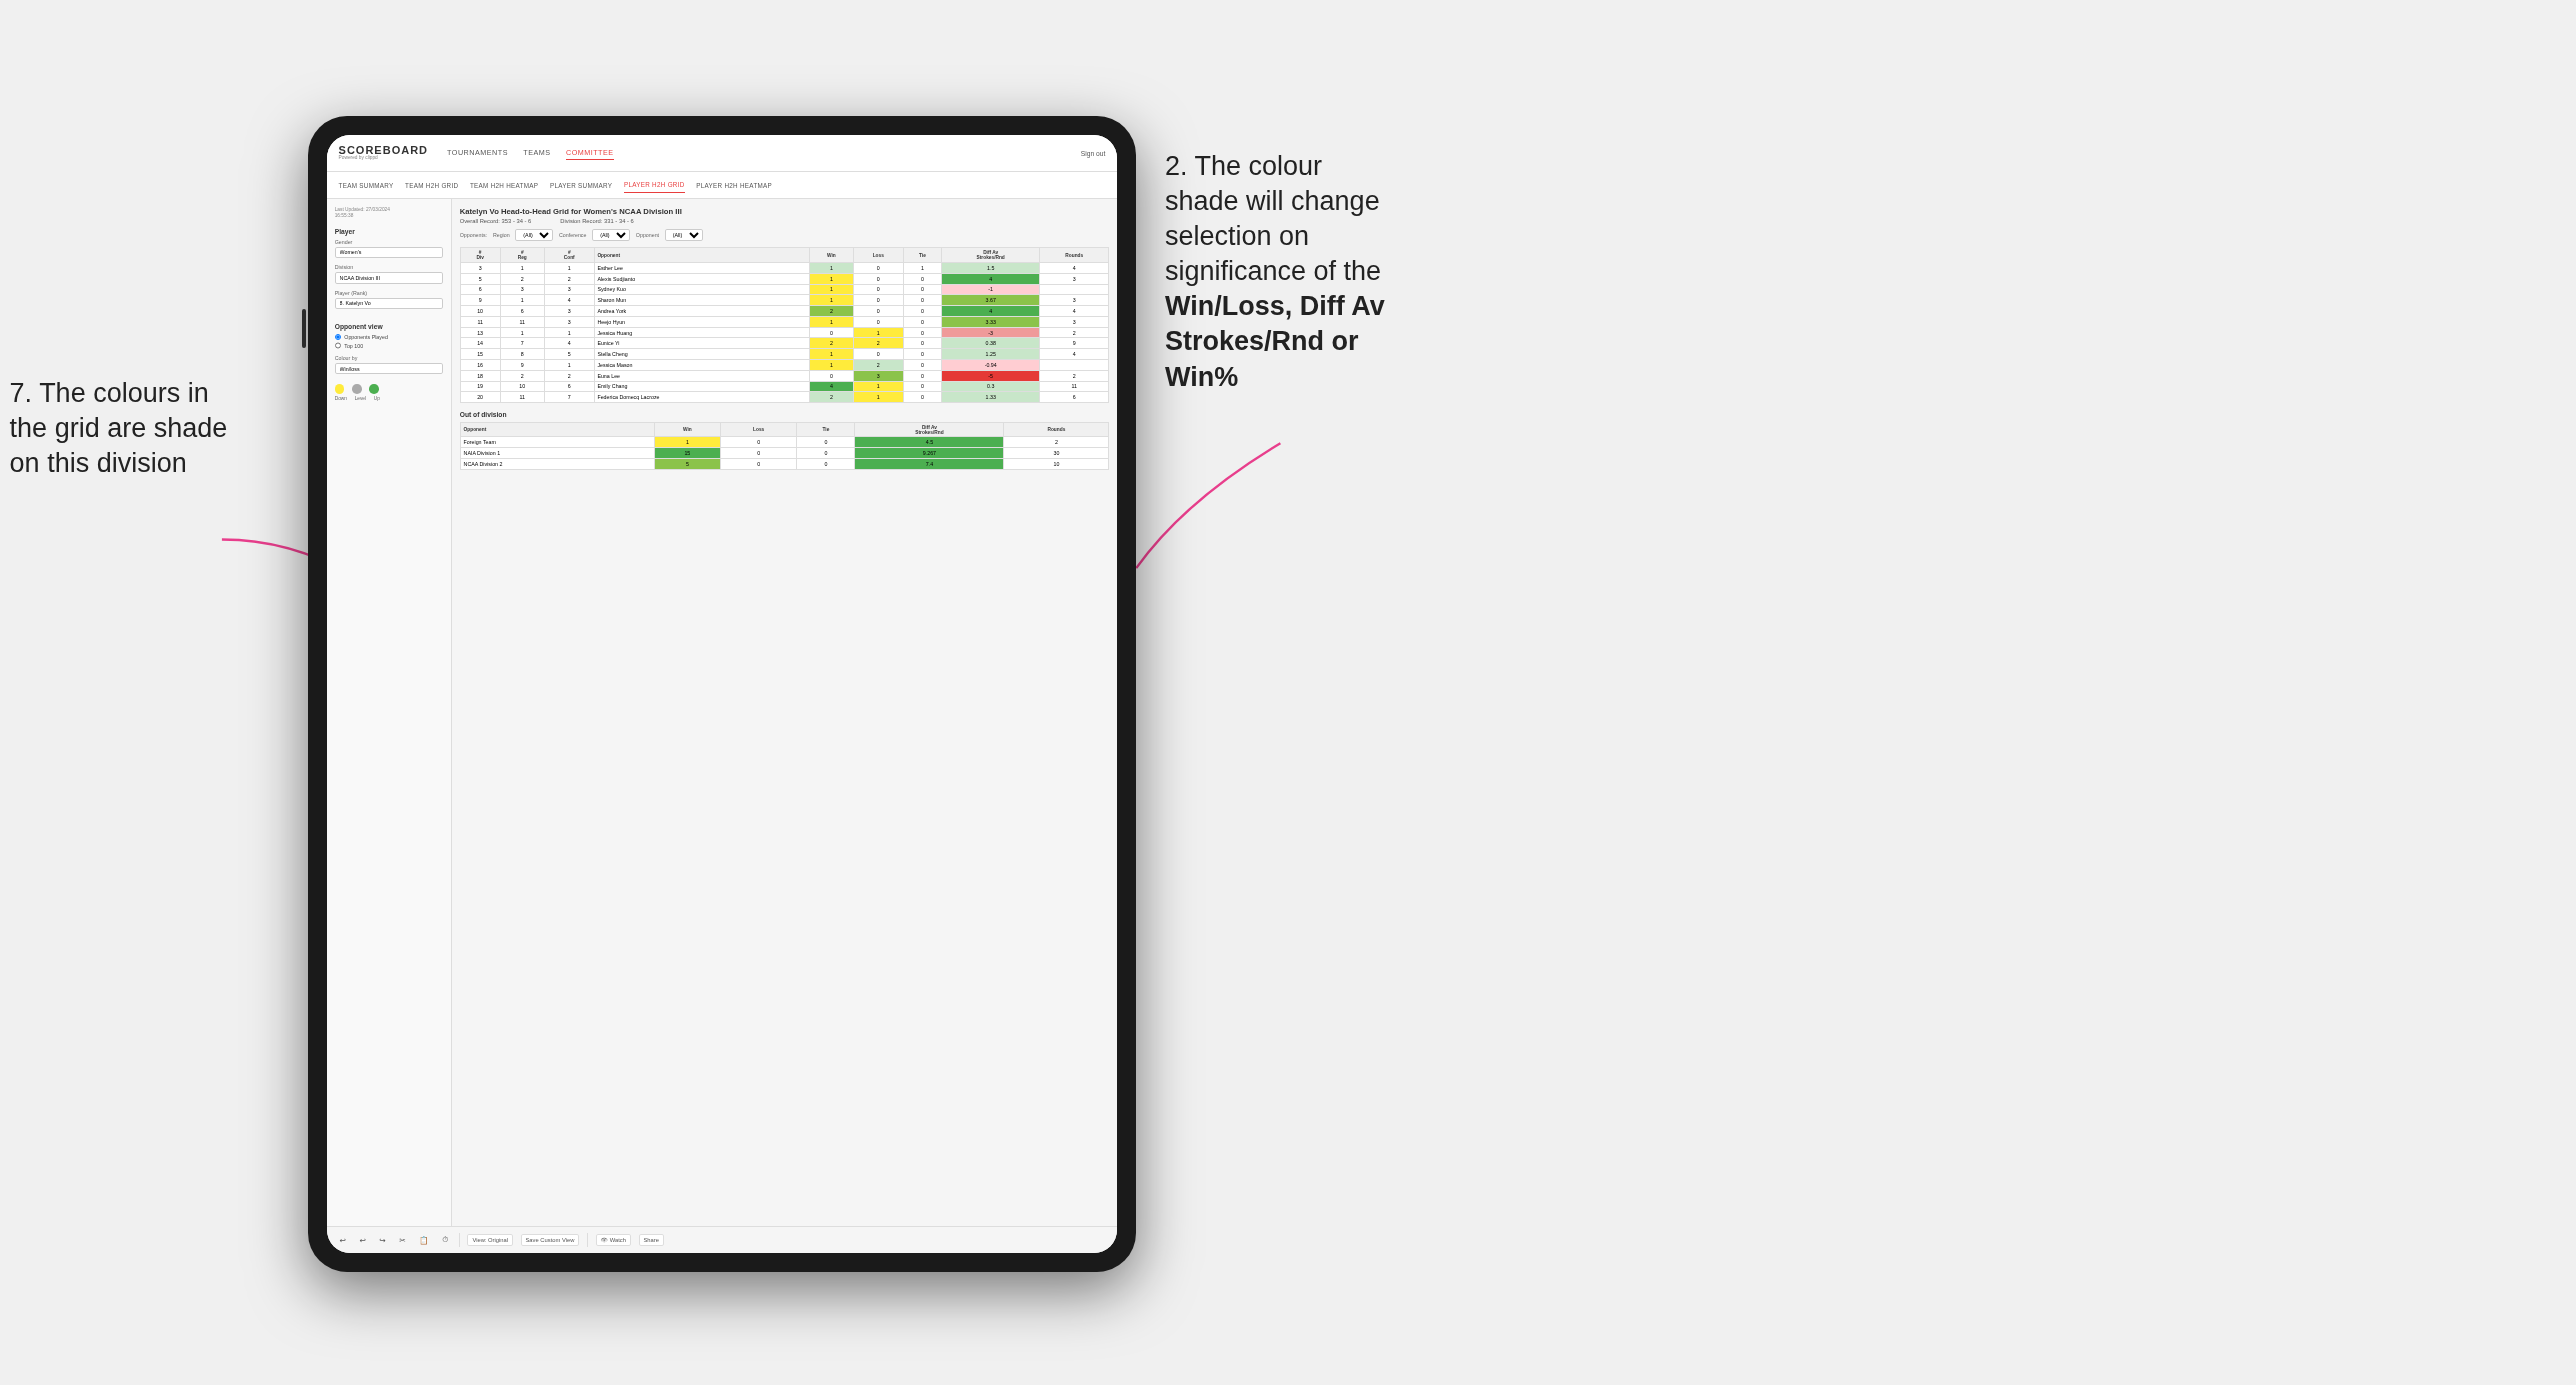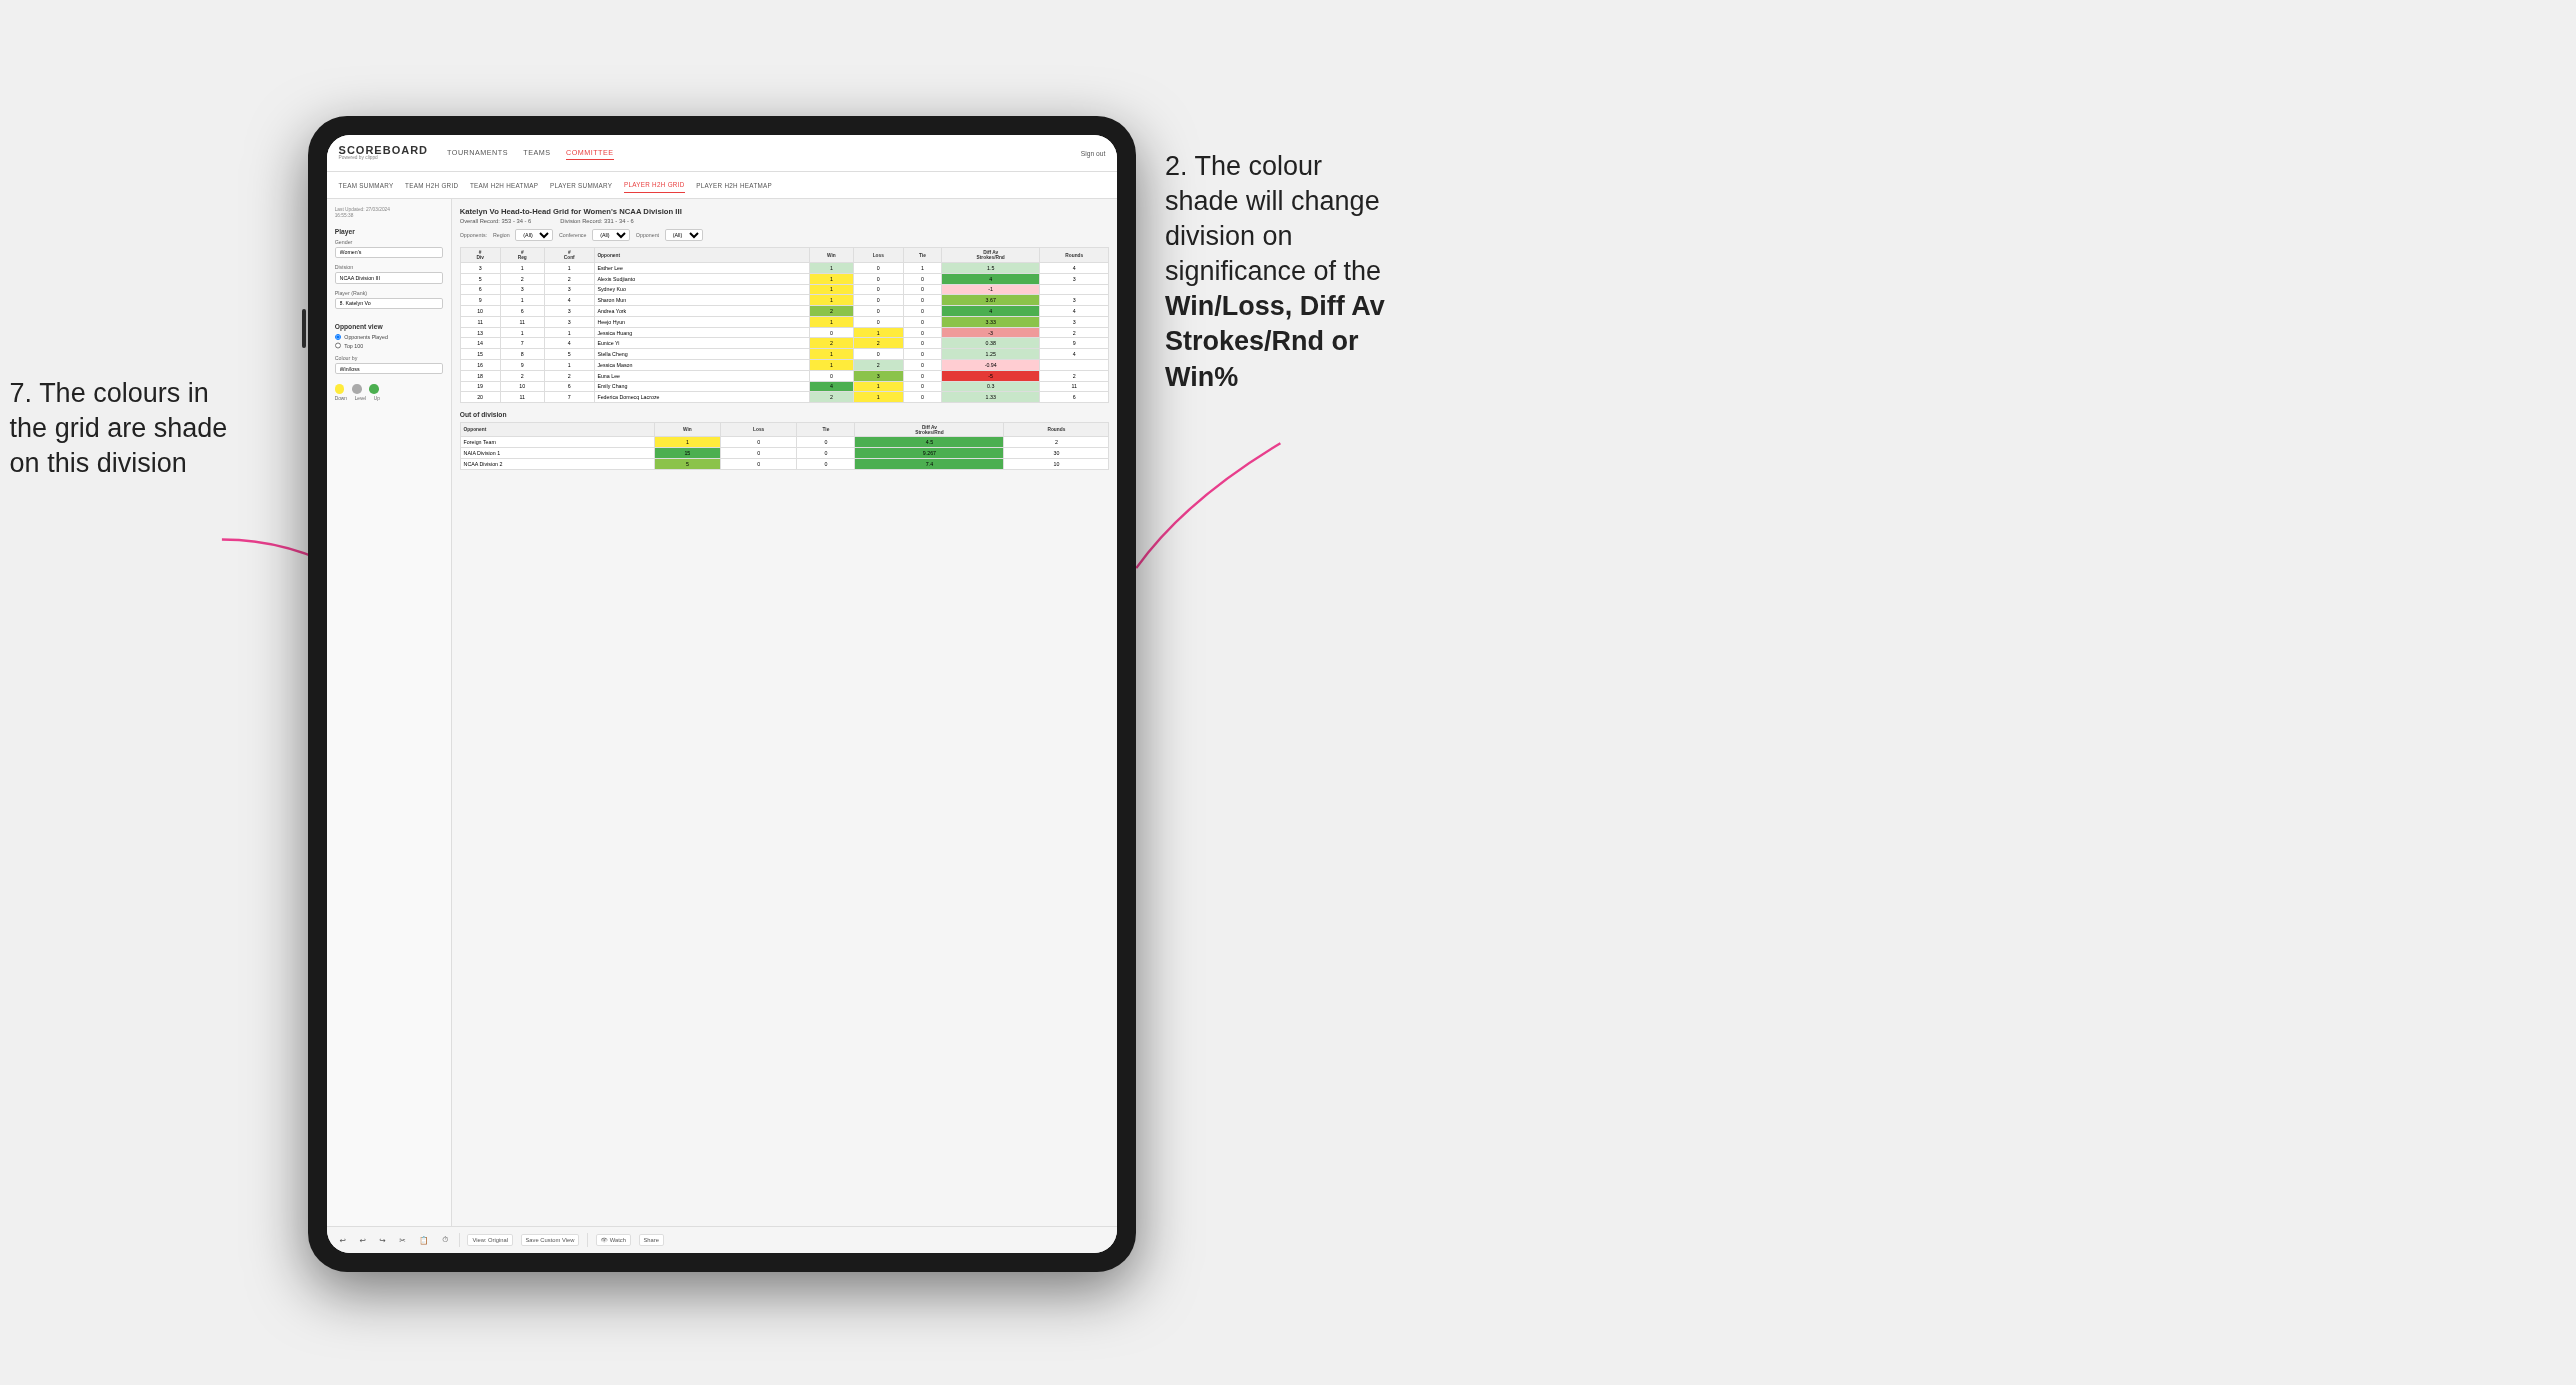--- a/index.html
+++ b/index.html
@@ -332,21 +332,21 @@
 
 <div class="annotation annotation-left">
   <span>7. The colours in</span><br>
   <span>the grid are shade</span><br>
   <span>on this division</span>
 </div>
 
 <div class="annotation annotation-right">
   <span>2. The colour</span><br>
   <span>shade will change</span><br>
-  <span>division on</span><br>
+  <span>selection on</span><br>
   <span>significance of the</span><br>
   <strong>Win/Loss</strong><strong>, </strong><strong>Diff Av</strong><br>
   <strong>Strokes/Rnd</strong><strong> or</strong><br>
   <strong>Win%</strong>
 </div>
 
 <svg class="arrow-svg" style="left:193px;top:520px;width:241px;height:116px" viewBox="0 0 250 120">
   <defs>
     <marker id="arrowhead1" markerWidth="8" markerHeight="6" refX="8" refY="3" orient="auto">
       <polygon points="0 0, 8 3, 0 6" fill="#e83e8c"></polygon>

